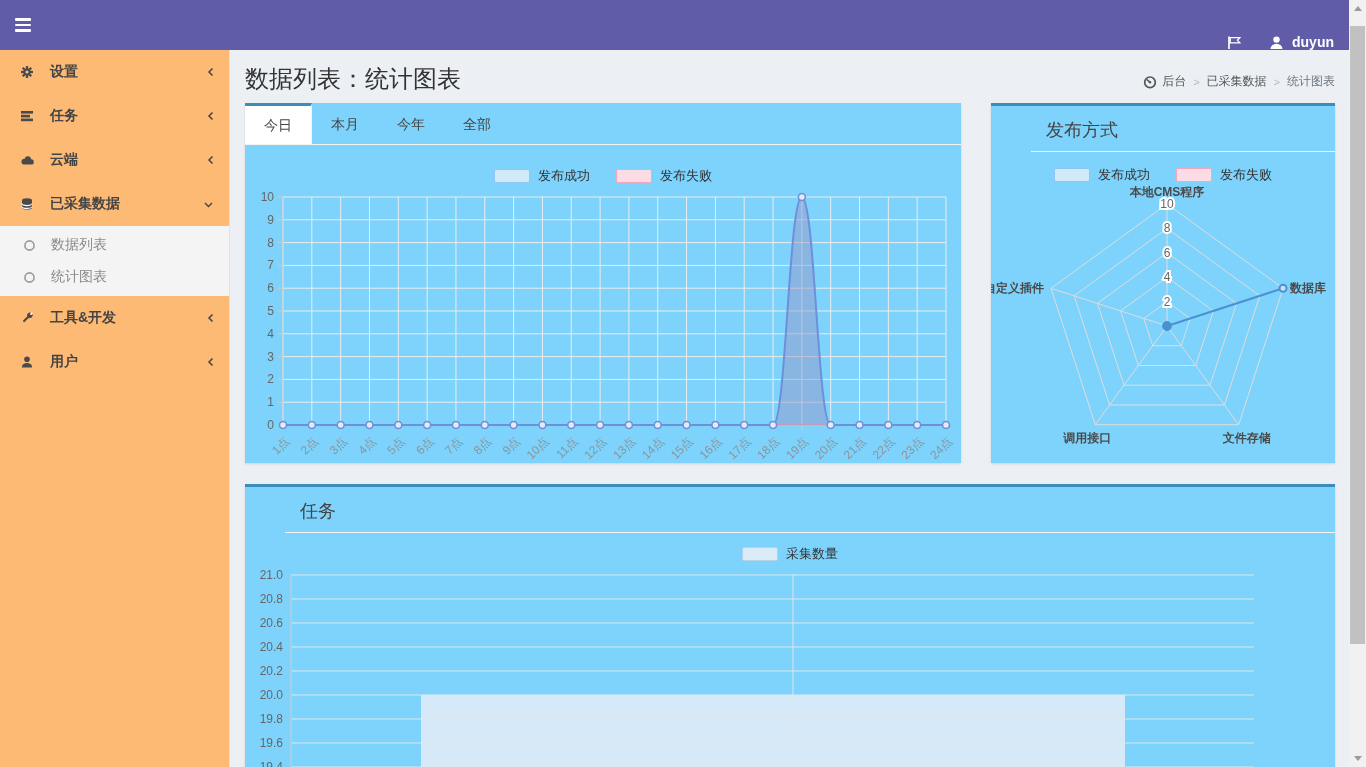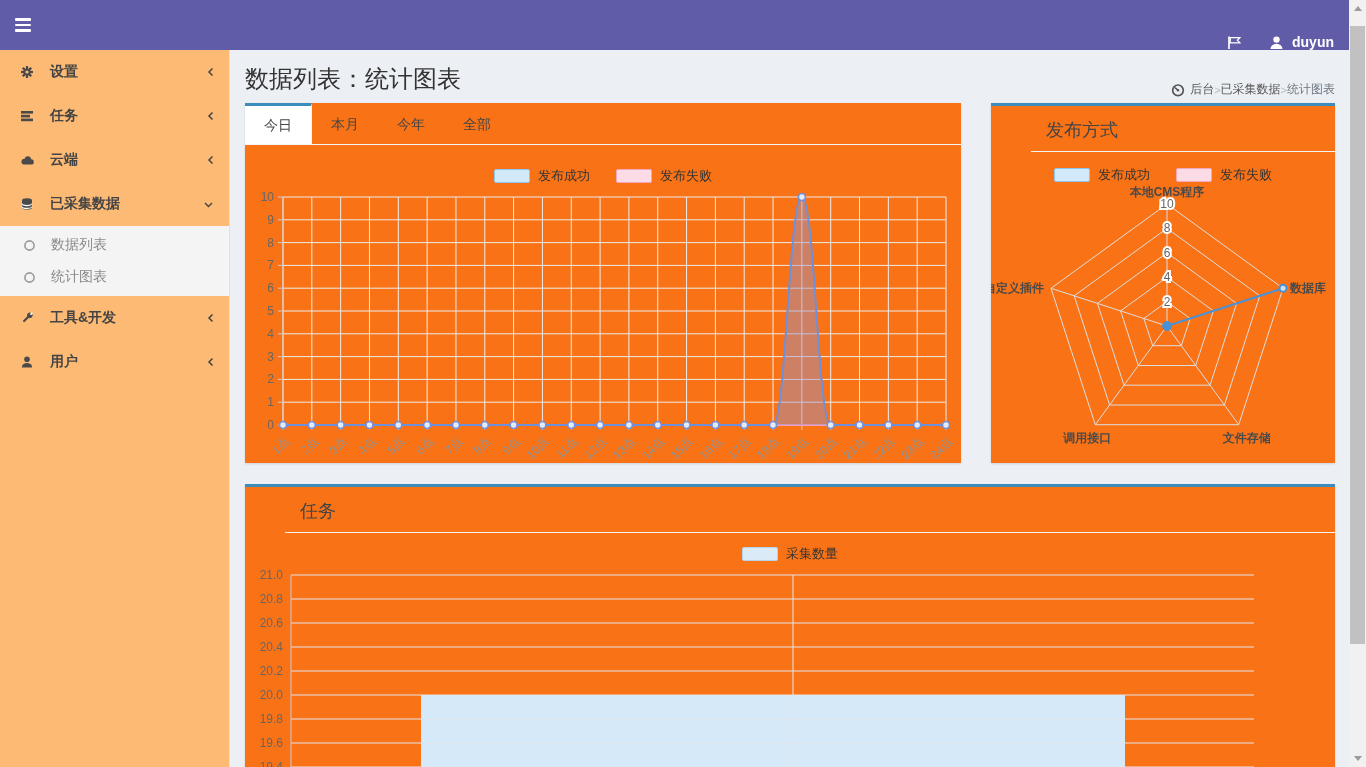--- a/index.html
+++ b/index.html
@@ -26,27 +26,27 @@
   .menu-item .mi-chevron { width:14px; display:flex; justify-content:flex-end; }
   .submenu { background:#f4f4f5; padding:3px 0; }
   .submenu-item { height:32px; display:flex; align-items:center; padding:0 14px 0 23px; cursor:pointer; }
   .submenu-item .mi-icon { width:20px; display:flex; align-items:center; }
   .submenu-item .mi-label { font-size:14px; color:#8a8a8a; padding-left:8px; }
 
   
   .content { position:absolute; top:50px; left:230px; width:1136px; height:717px; padding:14px 0 0 15px; background:#ecf0f5; }
   .content-header { position:relative; height:39px; width:1090px; }
   .page-title { font-size:24px; font-weight:400; color:#333; line-height:30px; }
-  .breadcrumb { position:absolute; right:0; top:9px; display:flex; align-items:center; font-size:12px; color:#555;margin-top:8px; }
+  .breadcrumb { position:absolute; right:0; top:9px; display:flex; align-items:center; gap:7px; font-size:12px; color:#555; }
   .breadcrumb .bc-item { display:flex; align-items:center; gap:5px; cursor:pointer; }
   .breadcrumb .bc-sep { color:#b5bbc2; font-size:11px; }
   .breadcrumb .bc-current { color:#6c7680; }
 
   .row1 { display:flex; gap:30px; width:1090px; }
-  .panel { background:#f97316; box-shadow:0 1px 2px rgba(0,0,0,0.12); }
+  .panel { background:#7dd3fc; box-shadow:0 1px 2px rgba(0,0,0,0.12); }
   .panel-accent { border-top:3px solid #3c8dbc; }
   .panel-tabs-box { width:716px; height:360px; }
   .panel-radar { width:344px; height:360px; }
   .row2 { margin-top:21px; width:1090px; }
   .panel-task { width:1090px; height:420px; }
 
   .tabs { display:flex; border-bottom:1px solid #f4f4f4; height:42px; }
   .tab { padding:0 19px; line-height:42px; font-size:14px; color:#444; cursor:pointer; }
   .tab.active { border-top:3px solid #3c8dbc; border-right:1px solid #f4f4f4; line-height:38px; background:#fff; }
 

